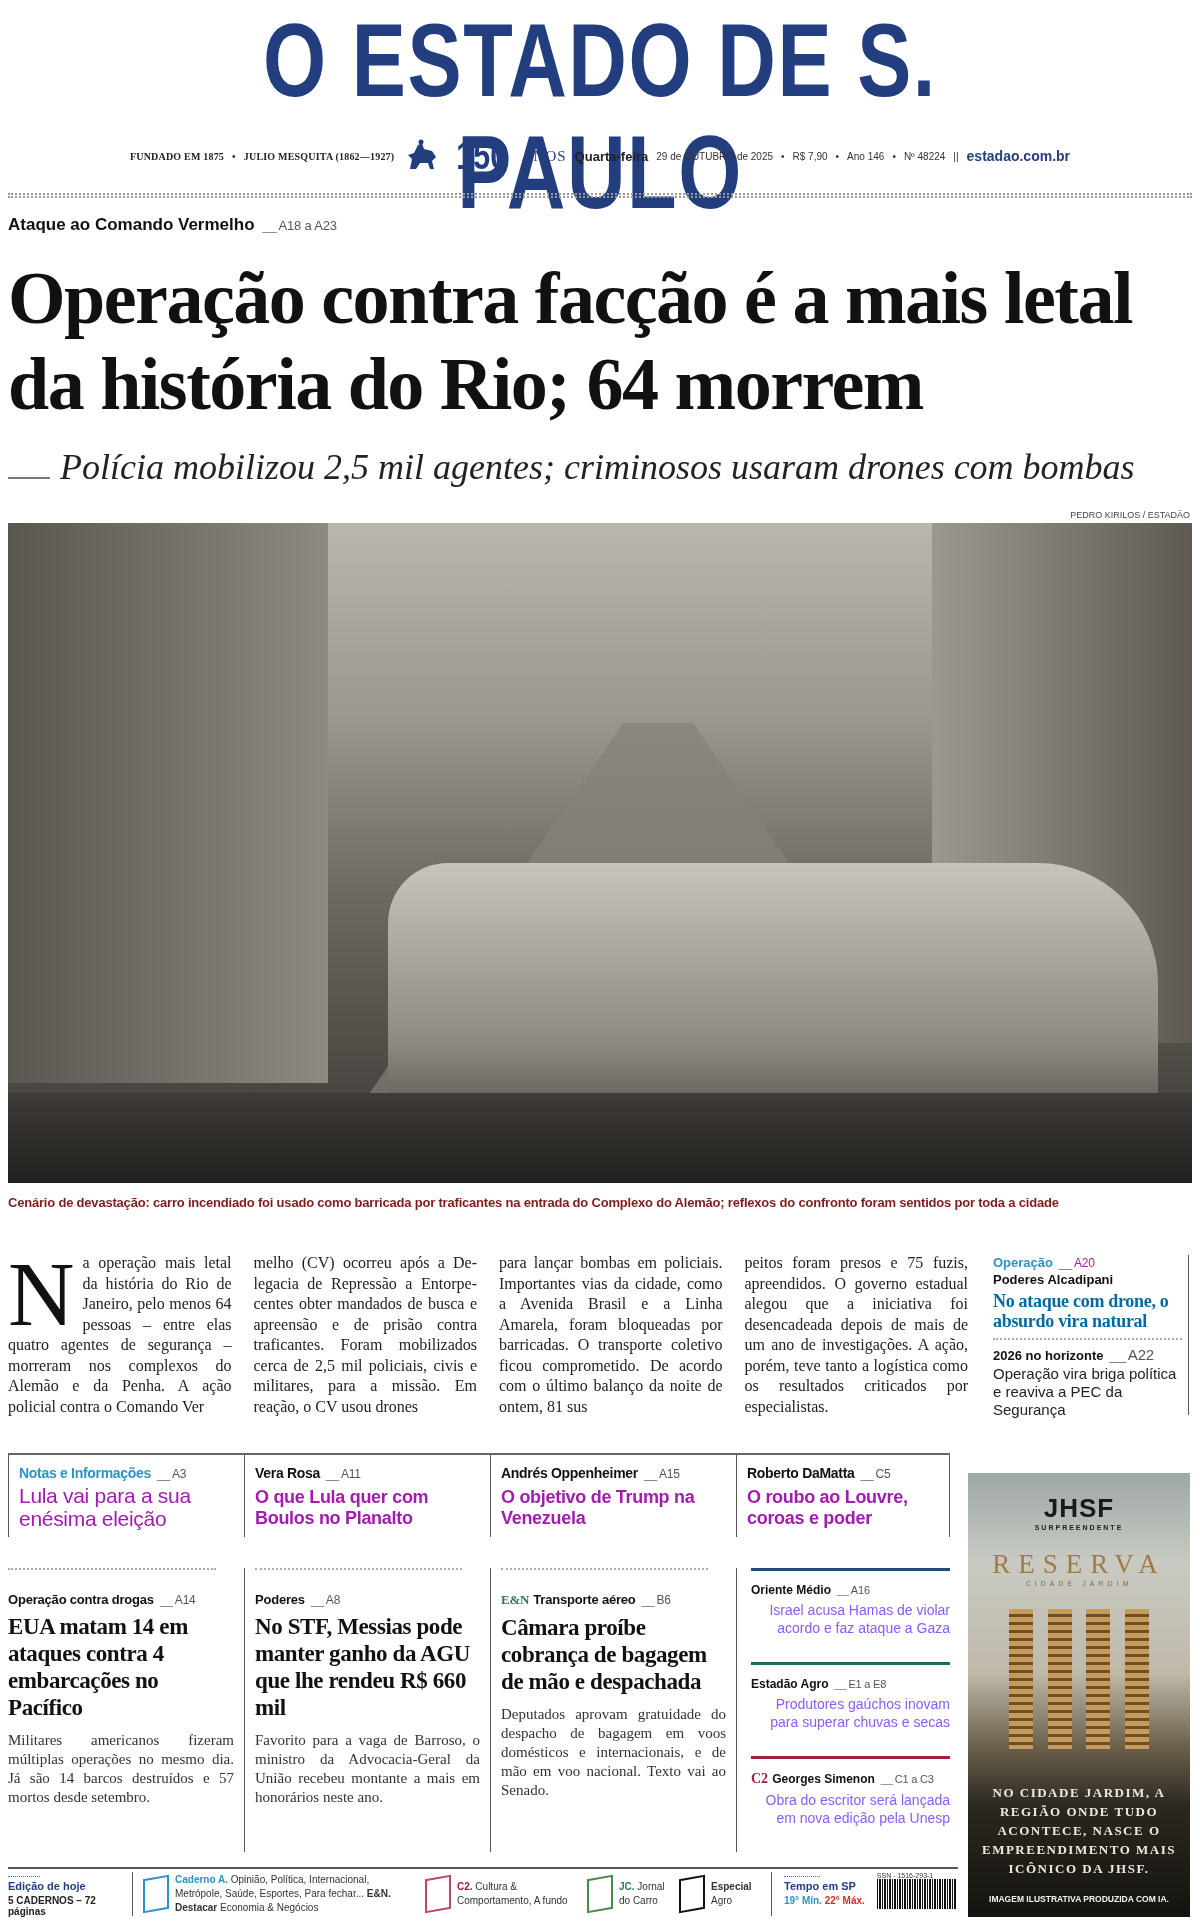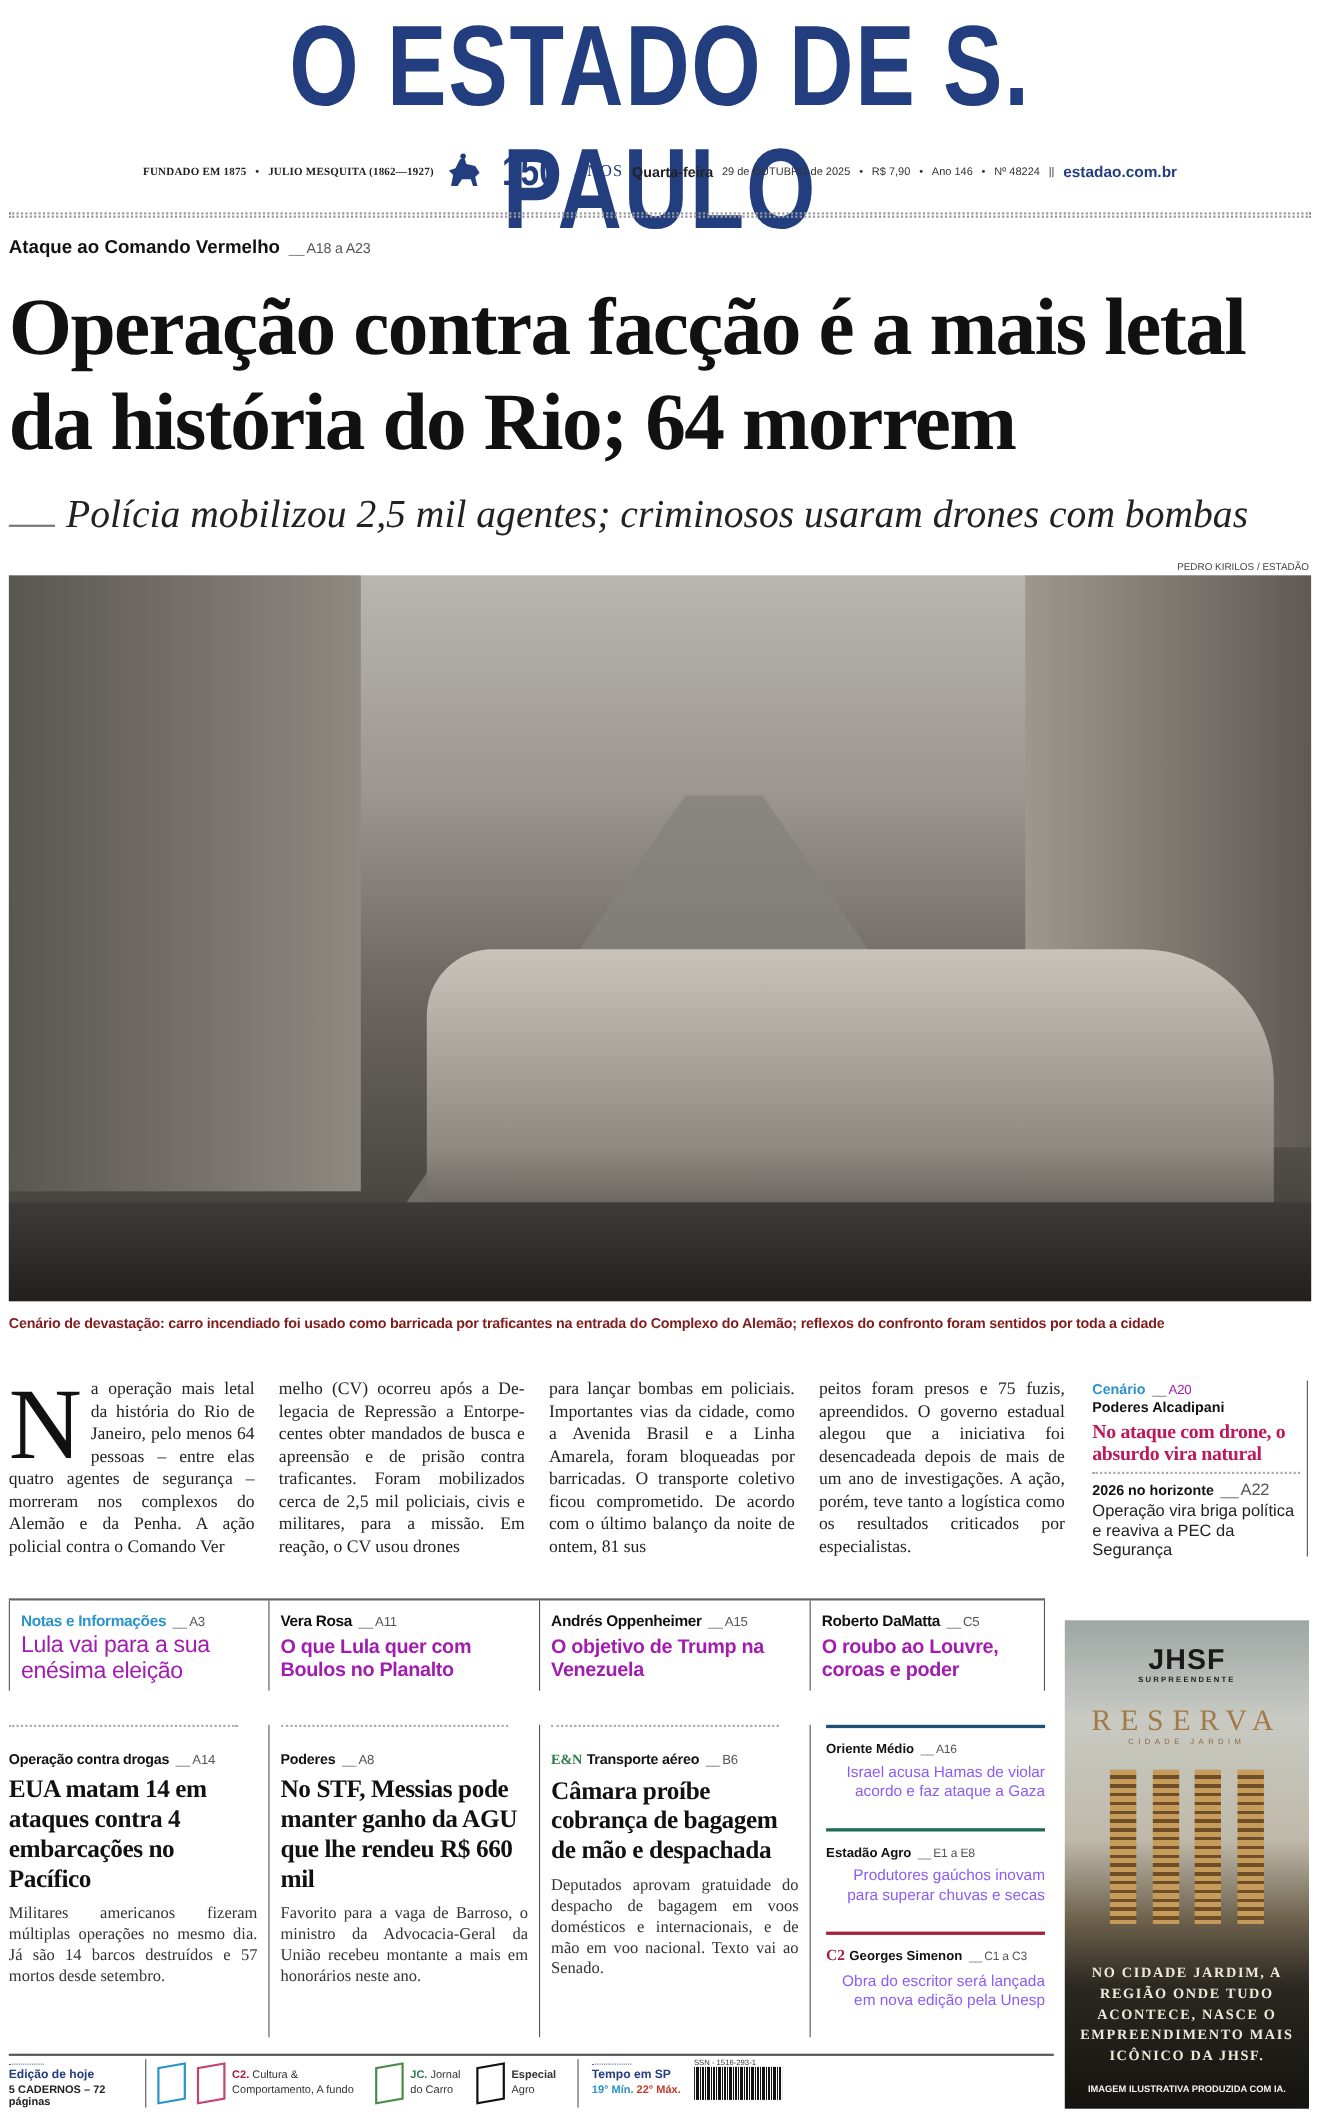--- a/index.html
+++ b/index.html
@@ -49,21 +49,21 @@
 
   
   .body-cols { left: 8px; top: 1253px; width: 960px; height: 165px; display: grid; grid-template-columns: repeat(4, 1fr); column-gap: 22px; }
   .body-col { font-family: "Liberation Serif", serif; font-size: 16px; line-height: 20.5px; color: #222; text-align: justify; hyphens: manual; }
   .dropcap { float: left; font-family: "Liberation Serif", serif; font-size: 92px; line-height: 78px; margin: 2px 8px 0 0; color: #111; }
 
   .sidebar-box { left: 983px; top: 1255px; width: 206px; height: 160px; border-right: 1px solid #555; padding-left: 10px; }
   .sb-kicker { font-family: "Liberation Sans", sans-serif; font-weight: bold; font-size: 13px; color: #2a93c9; }
   .sb-kicker .ref { font-size: 12px; margin-left: 6px; color: #a21caf; text-align: right; }
   .sb-author { font-family: "Liberation Sans", sans-serif; font-weight: bold; font-size: 13px; color: #111; margin-top: 2px; }
-  .sb-head { font-family: "Liberation Serif", serif; font-weight: bold; font-size: 18px; line-height: 20px; color: #be185d; margin-top: 4px; letter-spacing: -0.3px; }
+  .sb-head { font-family: "Liberation Serif", serif; font-weight: bold; font-size: 18px; line-height: 20px; color: #0369a1; margin-top: 4px; letter-spacing: -0.3px; }
   .sb-dots { border-top: 2px dotted #aaa; margin: 7px 6px 6px 0; }
   .sb-sub-kicker { font-family: "Liberation Sans", sans-serif; font-weight: bold; font-size: 13px; color: #111; }
   .sb-sub-kicker .ref { font-size: 15px; margin-left: 6px; }
   .sb-sub-text { font-family: "Liberation Sans", sans-serif; font-size: 15px; line-height: 18px; color: #222; margin-top: 2px; }
 
   
   .columnists { left: 8px; top: 1453px; width: 942px; height: 82px; border-top: 2px solid #666; display: grid; grid-template-columns: 237px 246px 246px 213px; }
   .columnist { padding: 10px 10px 0 10px; border-right: 1px solid #555; height: 82px; }
   .columnist:first-child { border-left: 1px solid #555; }
   .col-kicker { font-family: "Liberation Sans", sans-serif; font-weight: bold; font-size: 14px; color: #111; letter-spacing: -0.3px; }
@@ -171,21 +171,21 @@
 <div class="abs body-cols">
   <div class="body-col">
     <span class="dropcap">N</span><span>a operação mais letal da história do Rio de Janeiro, pelo menos 64 pessoas – entre elas quatro agentes de seguran­ça – morreram nos complexos do Alemão e da Penha. A ação policial contra o Comando Ver­</span>
   </div>
   <div class="body-col">melho (CV) ocorreu após a De­legacia de Repressão a Entorpe­centes obter mandados de bus­ca e apreensão e de prisão con­tra traficantes. Foram mobiliza­dos cerca de 2,5 mil policiais, ci­vis e militares, para a missão. Em reação, o CV usou drones</div>
   <div class="body-col">para lançar bombas em poli­ciais. Importantes vias da cida­de, como a Avenida Brasil e a Li­nha Amarela, foram bloquea­das por barricadas. O transpor­te coletivo ficou comprometi­do. De acordo com o último ba­lanço da noite de ontem, 81 sus­</div>
   <div class="body-col">peitos foram presos e 75 fuzis, apreendidos. O governo esta­dual alegou que a iniciativa foi desencadeada depois de mais de um ano de investigações. A ação, porém, teve tanto a logísti­ca como os resultados critica­dos por especialistas.</div>
 </div>
 
 <div class="abs sidebar-box">
-  <div class="sb-kicker"><span>Cenário</span><span class="ref">A20</span></div>
+  <div class="sb-kicker"><span>Operação</span><span class="ref">A20</span></div>
   <div class="sb-author">Poderes Alcadipani</div>
   <div class="sb-head">No ataque com drone, o absurdo vira natural</div>
   <div class="sb-dots"></div>
   <div class="sb-sub-kicker"><span>2026 no horizonte</span><span class="ref">A22</span></div>
   <div class="sb-sub-text">Operação vira briga política e reaviva a PEC da Segurança</div>
 </div>
 
 <div class="abs columnists">
   <div class="columnist">
     <div class="col-kicker blue"><span>Notas e Informações</span><span class="ref">A3</span></div>
@@ -259,20 +259,23 @@
 </div>
 
 <div class="abs footer">
   <div class="ft-edition">
     <div class="dots"></div>
     <div class="t1">Edição de hoje</div>
     <div class="t2">5 CADERNOS – 72 páginas</div>
   </div>
   <div class="ft-section">
     <div class="ft-icon" style="border-color:#2a93c9;"></div>
+    <div class="ft-label" style="width:240px;">
+      <b style="color:#2a93c9;">Caderno A.</b> <span>Opinião, Política, Internacional, Metrópole, Saúde, Esportes, Para fechar...</span> <b>E&amp;N.</b> <b>Destacar</b> <span>Economia &amp; Negócios</span>
+    </div>
   </div>
   <div class="ft-section">
     <div class="ft-icon" style="border-color:#c2456b;"></div>
     <div class="ft-label" style="width:120px;"><b style="color:#a3203a;">C2.</b> <span>Cultura &amp; Comportamento, A fundo</span></div>
   </div>
   <div class="ft-section">
     <div class="ft-icon" style="border-color:#4a8a4a;"></div>
     <div class="ft-label" style="width:50px;"><b style="color:#2f7a4f;">JC.</b> <span>Jornal do Carro</span></div>
   </div>
   <div class="ft-section">

